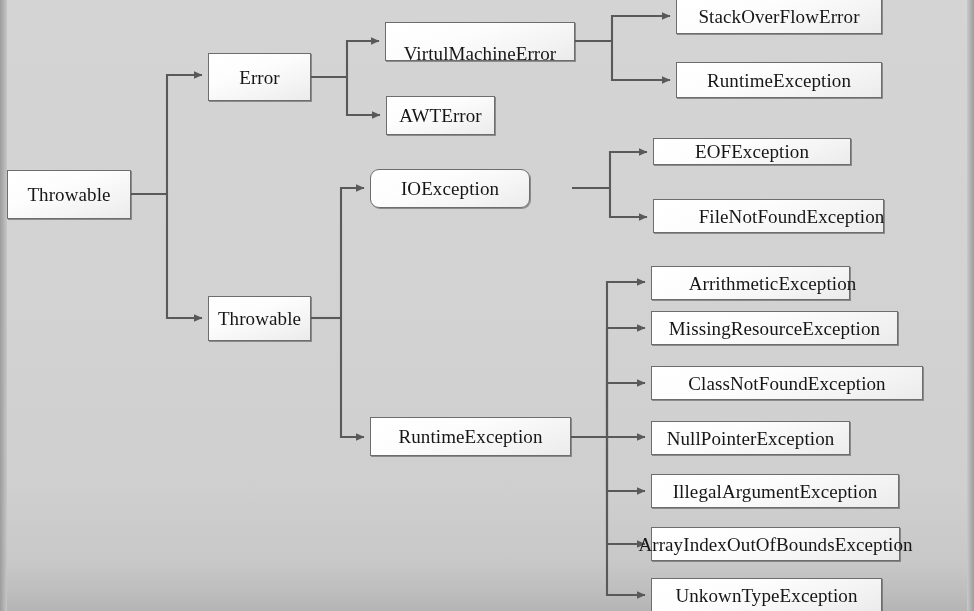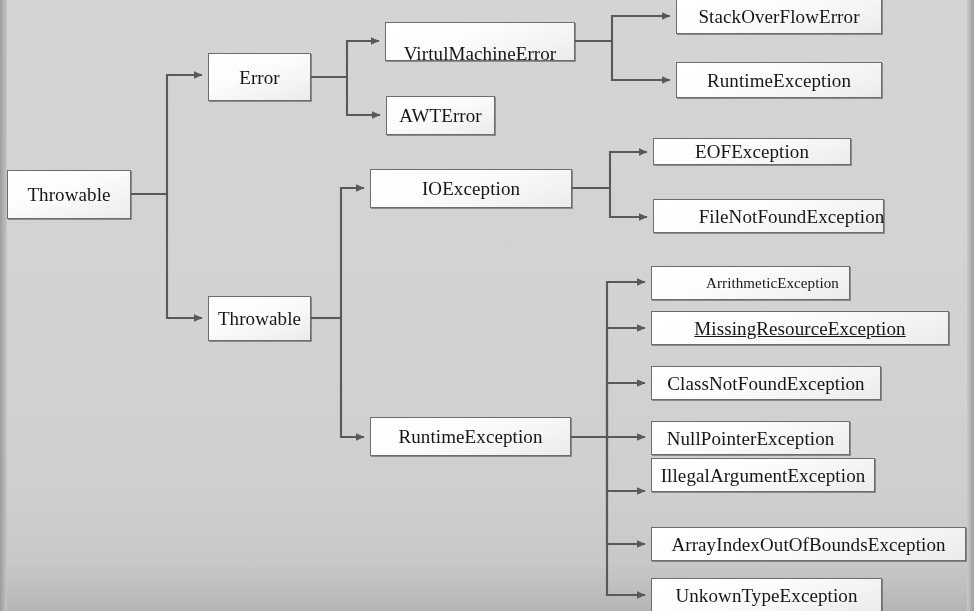--- a/index.html
+++ b/index.html
@@ -109,53 +109,53 @@
       </div>
       <div class="node" style="left: 208px; top: 296px; width: 103px; height: 45px;">
         <span style="font-size: 19px;">Throwable</span>
       </div>
       <div class="node" style="left: 385px; top: 22px; width: 190px; height: 39px;">
         <span style="font-size: 19px; margin-top: 24px;">VirtulMachineError</span>
       </div>
       <div class="node" style="left: 386px; top: 96px; width: 109px; height: 39px;">
         <span style="font-size: 19px;">AWTError</span>
       </div>
-      <div class="node" style="left: 370px; top: 169px; width: 202px; height: 39px;">
+      <div class="node" style="left: 370px; top: 169px; width: 160px; height: 39px; border-radius: 9px;">
         <span style="font-size: 19px;">IOException</span>
       </div>
       <div class="node" style="left: 370px; top: 417px; width: 201px; height: 39px;">
         <span style="font-size: 19px;">RuntimeException</span>
       </div>
       <div class="node" style="left: 676px; top: -2px; width: 206px; height: 36px;">
         <span style="font-size: 19px;">StackOverFlowError</span>
       </div>
       <div class="node" style="left: 676px; top: 62px; width: 206px; height: 36px;">
         <span style="font-size: 19px;">RuntimeException</span>
       </div>
       <div class="node" style="left: 653px; top: 138px; width: 198px; height: 27px;">
         <span style="font-size: 19px;">EOFException</span>
       </div>
       <div class="node" style="left: 653px; top: 199px; width: 231px; height: 34px; padding-left: 46px;">
         <span style="font-size: 19px;">FileNotFoundException</span>
       </div>
       <div class="node" style="left: 651px; top: 266px; width: 199px; height: 34px;">
-        <span style="font-size: 15px; margin-left: 44px;">ArrithmeticException</span>
+        <span style="font-size: 19px; margin-left: 44px;">ArrithmeticException</span>
       </div>
-      <div class="node" style="left: 651px; top: 311px; width: 298px; height: 34px; text-decoration: underline;">
+      <div class="node" style="left: 651px; top: 311px; width: 247px; height: 34px;">
         <span style="font-size: 19px;">MissingResourceException</span>
       </div>
-      <div class="node" style="left: 651px; top: 366px; width: 230px; height: 34px;">
+      <div class="node" style="left: 651px; top: 366px; width: 272px; height: 34px;">
         <span style="font-size: 19px;">ClassNotFoundException</span>
       </div>
       <div class="node" style="left: 651px; top: 421px; width: 199px; height: 34px;">
         <span style="font-size: 19px;">NullPointerException</span>
       </div>
-      <div class="node" style="left: 651px; top: 458px; width: 224px; height: 34px; justify-content: center;">
+      <div class="node" style="left: 651px; top: 474px; width: 248px; height: 34px; justify-content: center;">
         <span style="font-size: 19px;">IllegalArgumentException</span>
       </div>
-      <div class="node" style="left: 651px; top: 527px; width: 315px; height: 34px;">
+      <div class="node" style="left: 651px; top: 527px; width: 249px; height: 34px;">
         <span style="font-size: 19px;">ArrayIndexOutOfBoundsException</span>
       </div>
       <div class="node" style="left: 651px; top: 578px; width: 231px; height: 34px;">
         <span style="font-size: 19px;">UnkownTypeException</span>
       </div>
     </div>
 </div>
 
 </body></html>

